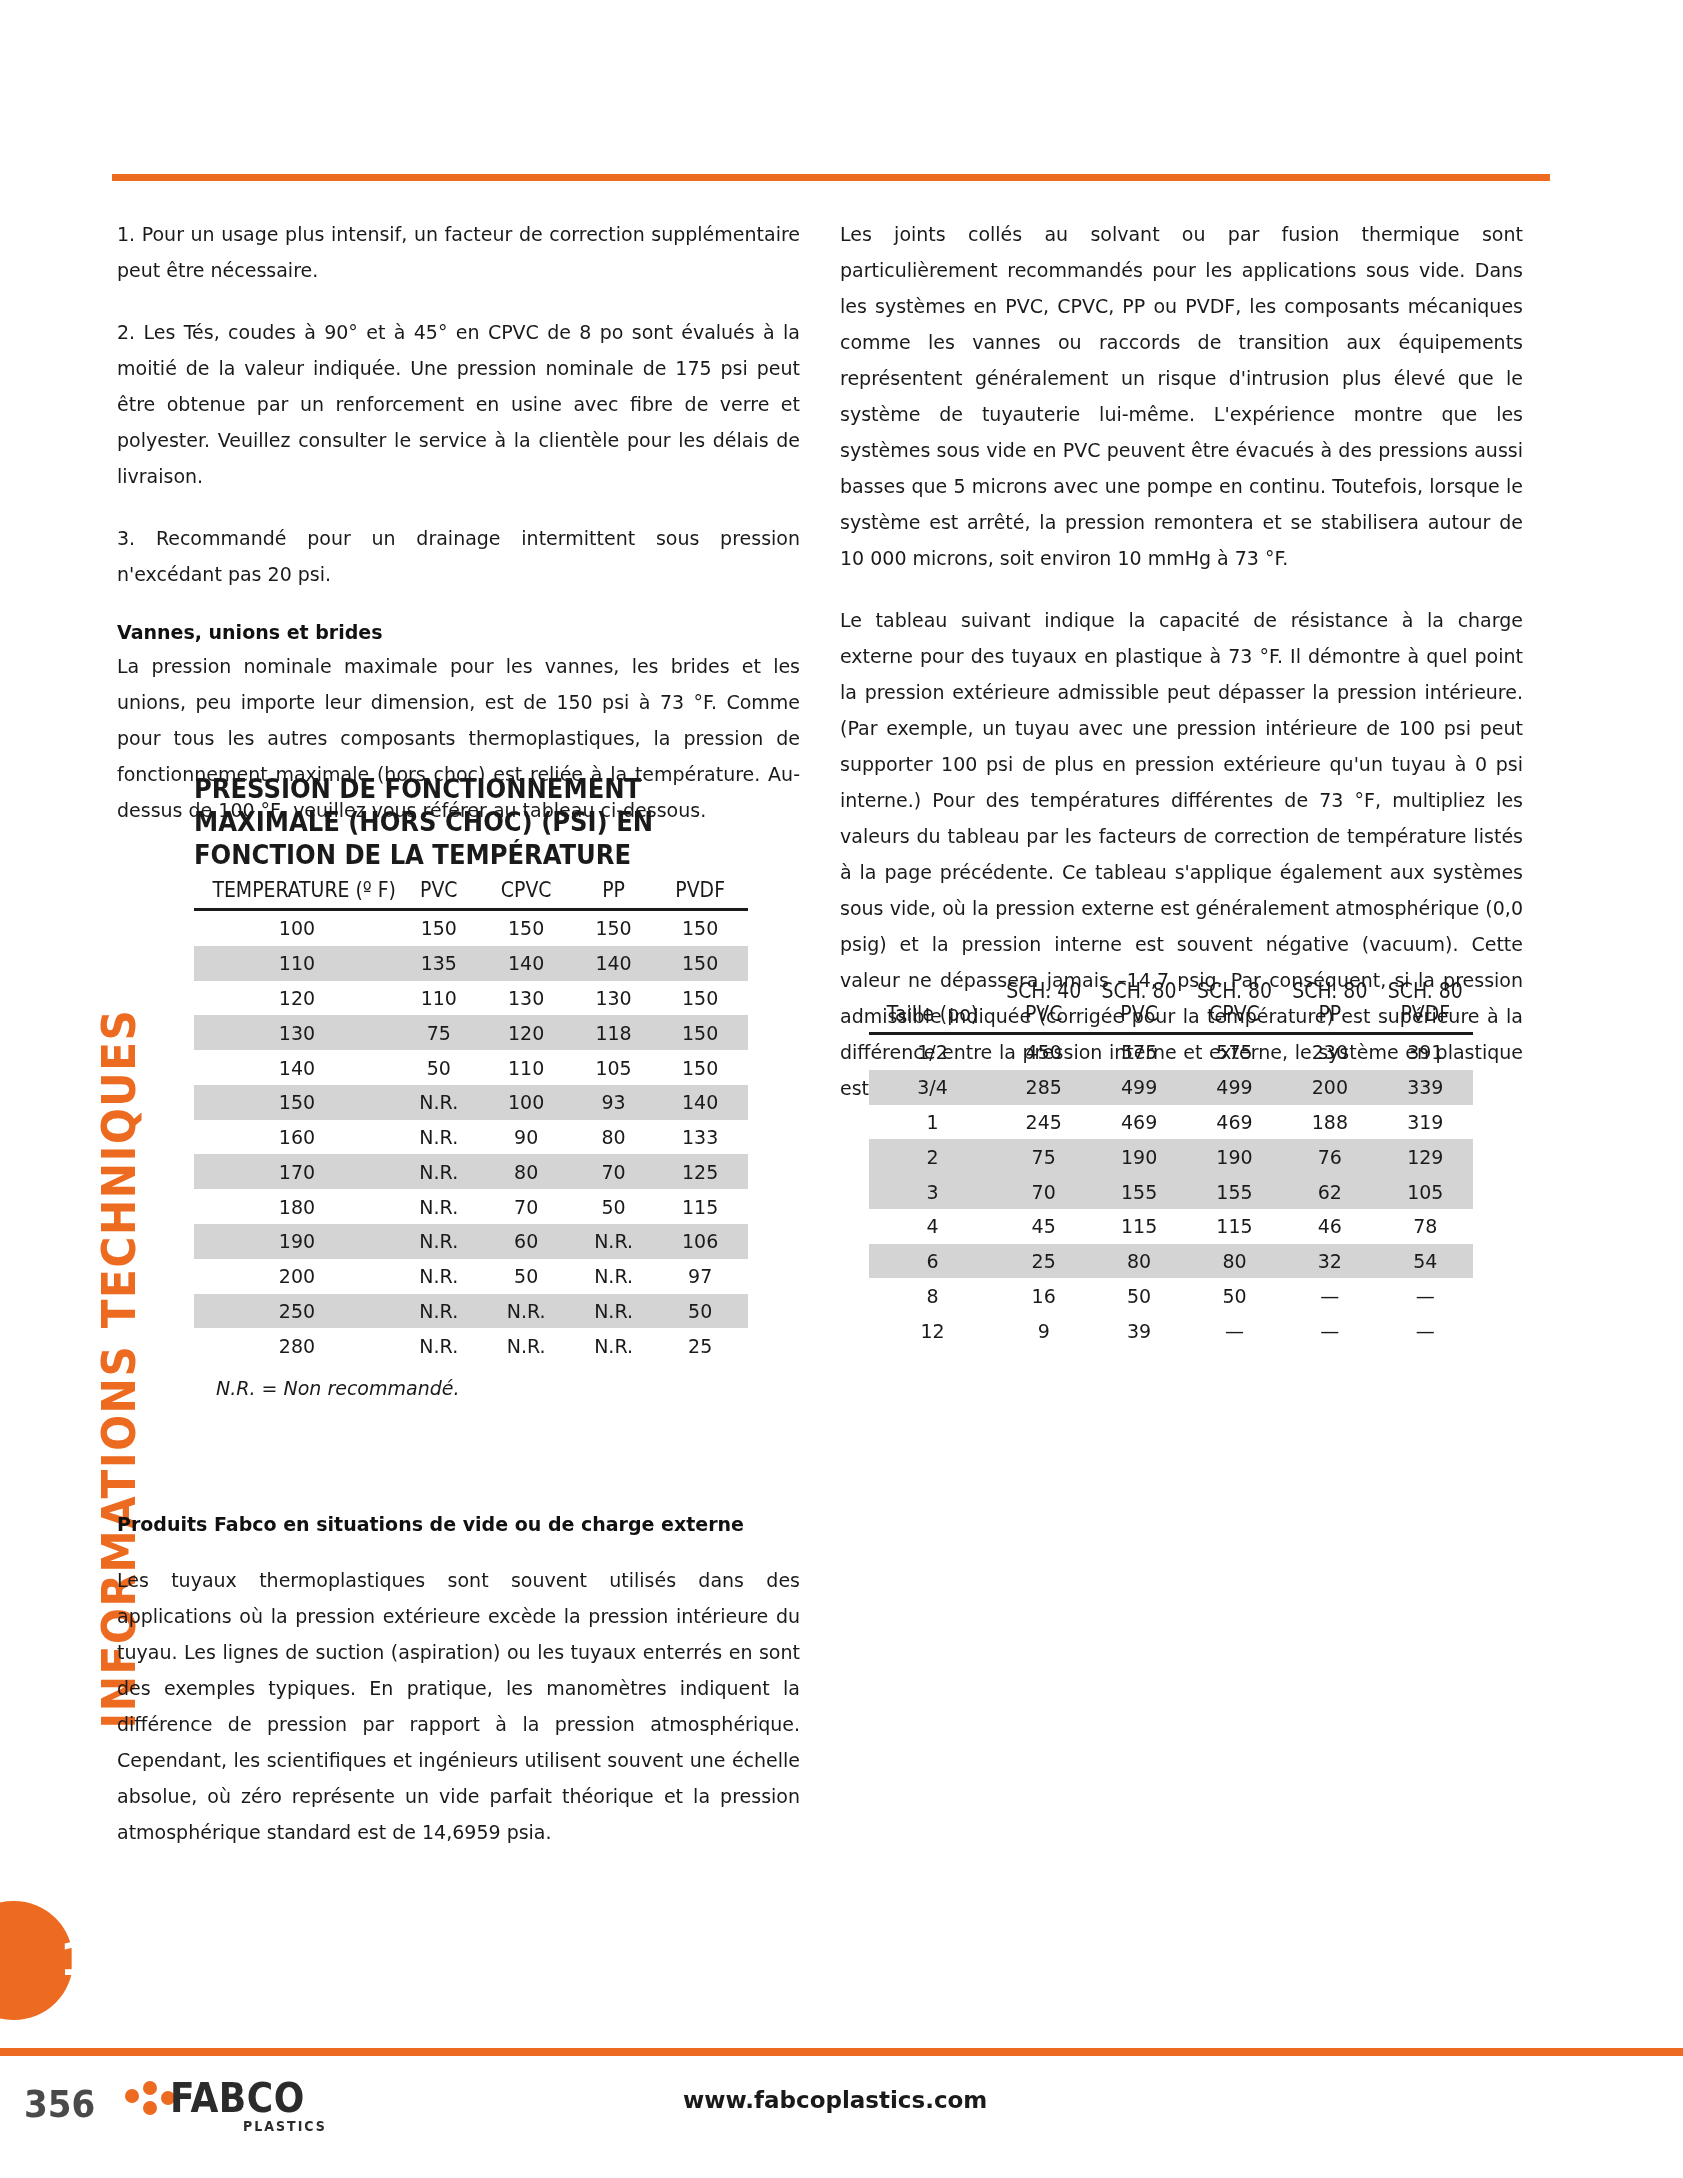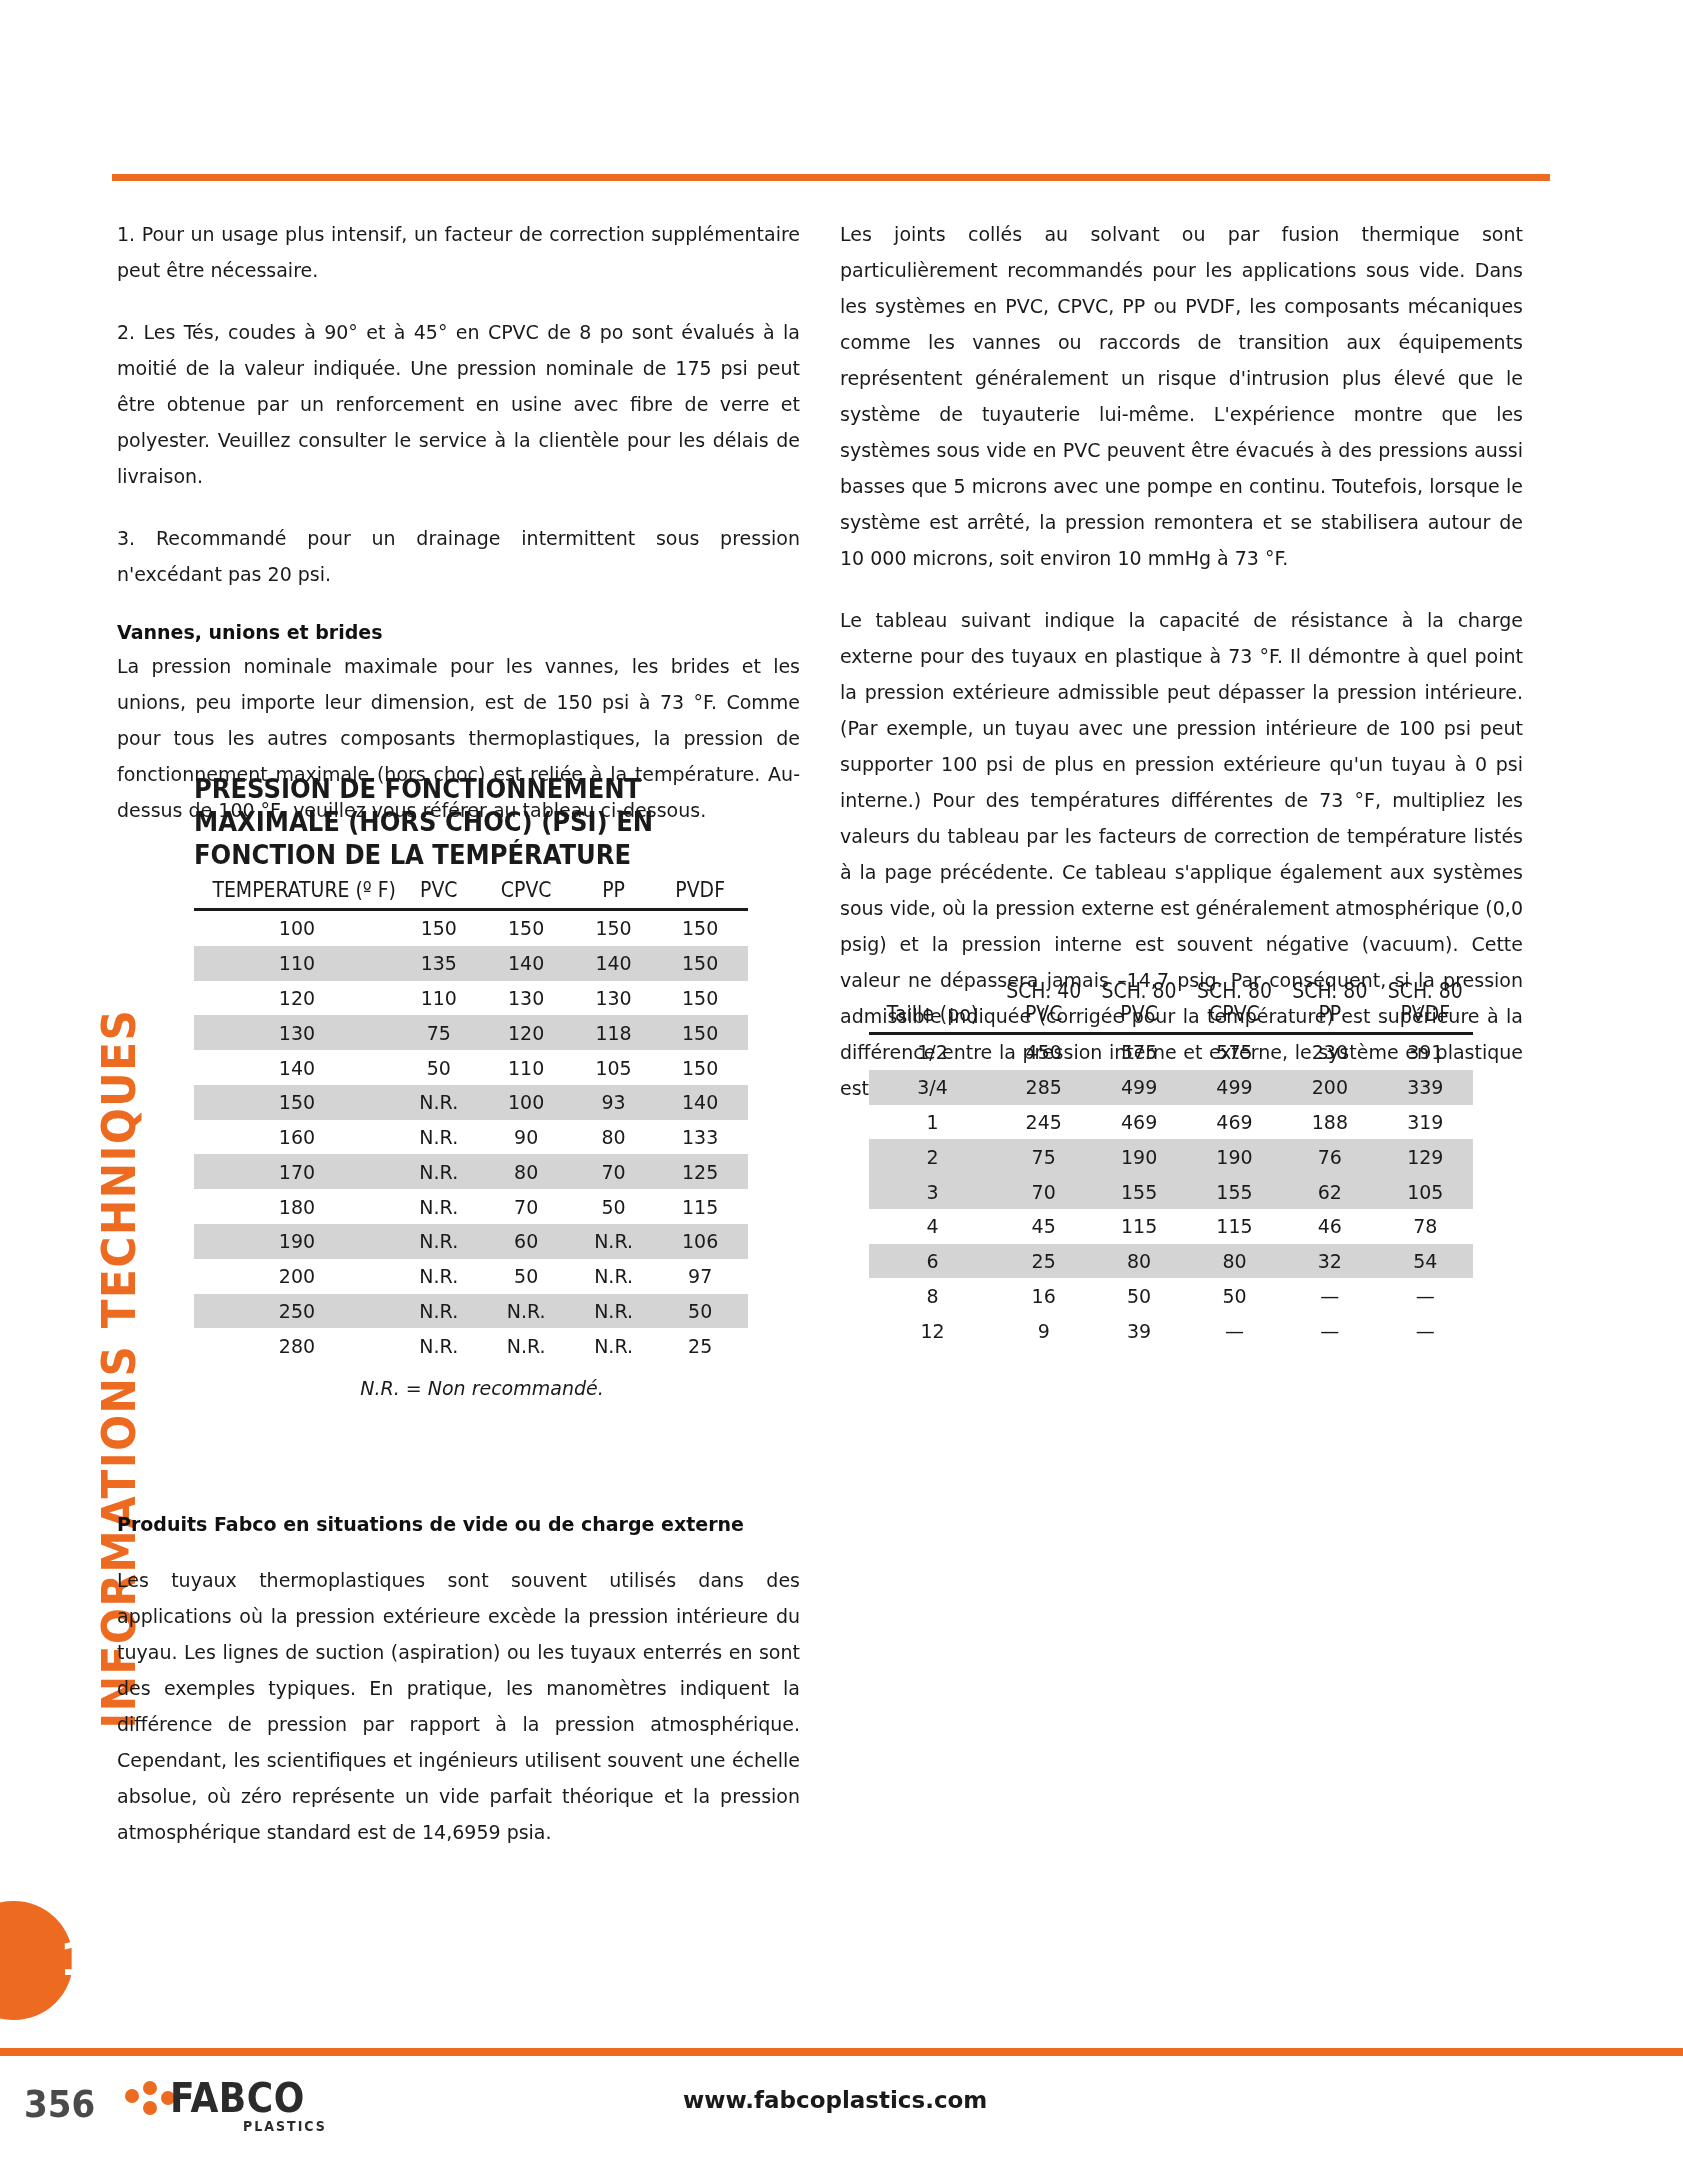--- a/index.html
+++ b/index.html
@@ -120,21 +120,20 @@
   table.data tbody tr.alt { background:#d4d4d4; }
 
   #t1 th.c0 { text-align:right; width:198px; }
   #t1 td.c0 { }
 
   .note-nr {
     margin:14px 0 0 22px;
     font-size:19px;
     font-style:italic;
     color:#1a1a1a;
-    text-align:center;
   }
 
   
   #table2-wrap { position:absolute; left:869px; top:978px; width:604px; }
   #t2 th { font-size:21px; }
   #t2 th.c0 { width:119px; }
   #t2 td { padding:6.4px 2px; }
 
   
   #footer-rule {

